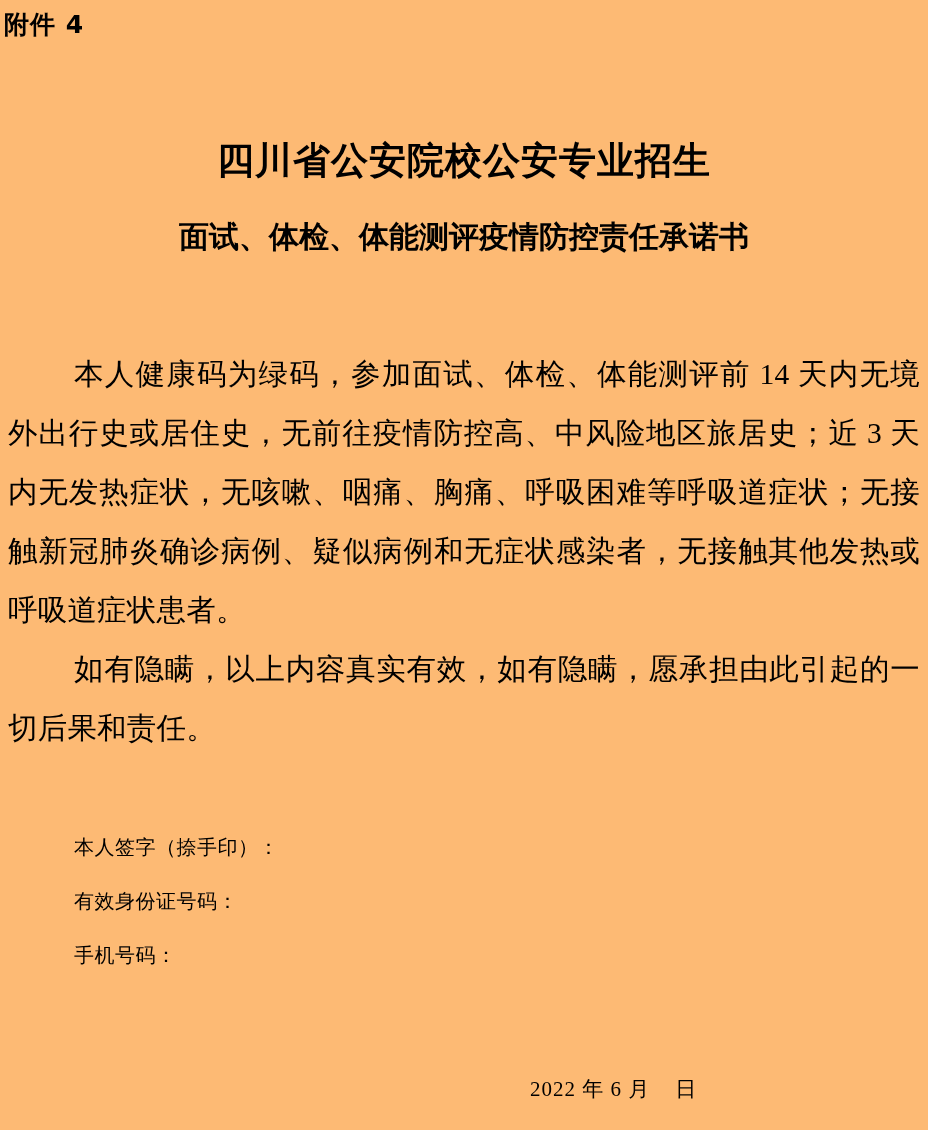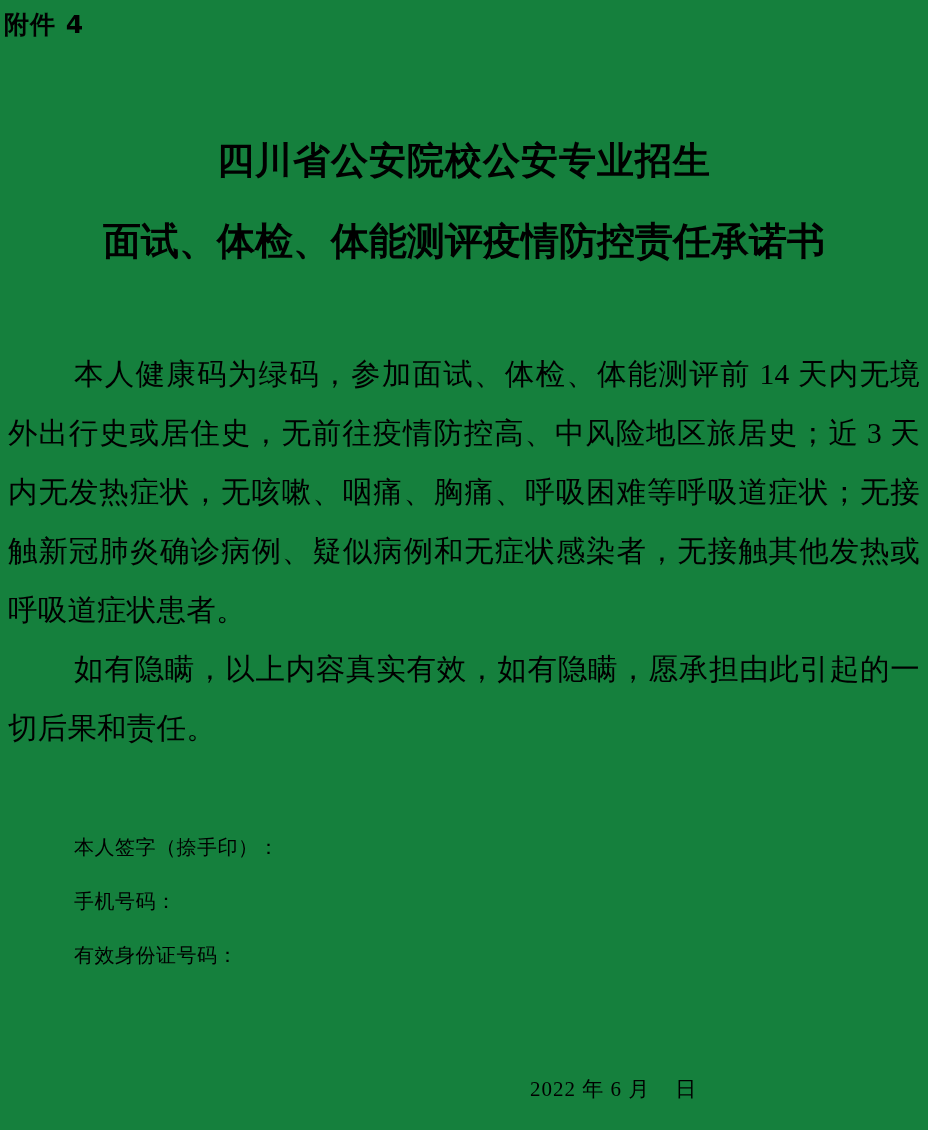--- a/index.html
+++ b/index.html
@@ -4,21 +4,21 @@
 <style>
   html, body {
     margin: 0;
     padding: 0;
     background: #ffffff;
   }
   .page {
     position: relative;
     width: 928px;
     height: 1130px;
-    background: #15803d;
+    background: #fdba74;
     font-family: "Liberation Serif", "DejaVu Serif", serif;
     color: #000000;
     overflow: hidden;
     box-sizing: border-box;
   }
   .attachment-label {
     position: absolute;
     top: 8px;
     left: 4px;
     font-size: 25px;
@@ -36,21 +36,21 @@
   }
   .title-line {
     font-size: 37px;
     font-weight: bold;
     font-family: "DejaVu Sans", "Liberation Sans", sans-serif;
     letter-spacing: 1px;
     line-height: 1.0;
   }
   .title-line.second {
     margin-top: 43px;
-    font-size: 38px;
+    font-size: 30px;
     letter-spacing: 0px;
   }
   .body-block {
     position: absolute;
     top: 345px;
     left: 8px;
     width: 912px;
   }
   .para {
     font-size: 29.5px;
@@ -97,21 +97,21 @@
     <div class="title-line second">面试、体检、体能测评疫情防控责任承诺书</div>
   </div>
 
   <div class="body-block">
     <div class="para indent">本人健康码为绿码，参加面试、体检、体能测评前 14 天内无境外出行史或居住史，无前往疫情防控高、中风险地区旅居史；近 3 天内无发热症状，无咳嗽、咽痛、胸痛、呼吸困难等呼吸道症状；无接触新冠肺炎确诊病例、疑似病例和无症状感染者，无接触其他发热或呼吸道症状患者。</div>
     <div class="para indent">如有隐瞒，以上内容真实有效，如有隐瞒，愿承担由此引起的一切后果和责任。</div>
   </div>
 
   <div class="signature-block">
     <div class="sig-line">本人签字（捺手印）：</div>
+    <div class="sig-line">有效身份证号码：</div>
     <div class="sig-line">手机号码：</div>
-    <div class="sig-line">有效身份证号码：</div>
   </div>
 
   <div class="date-block">
     <div class="date-inner">2022 年 6 月    日</div>
   </div>
 
 </div>
 
 </body></html>

